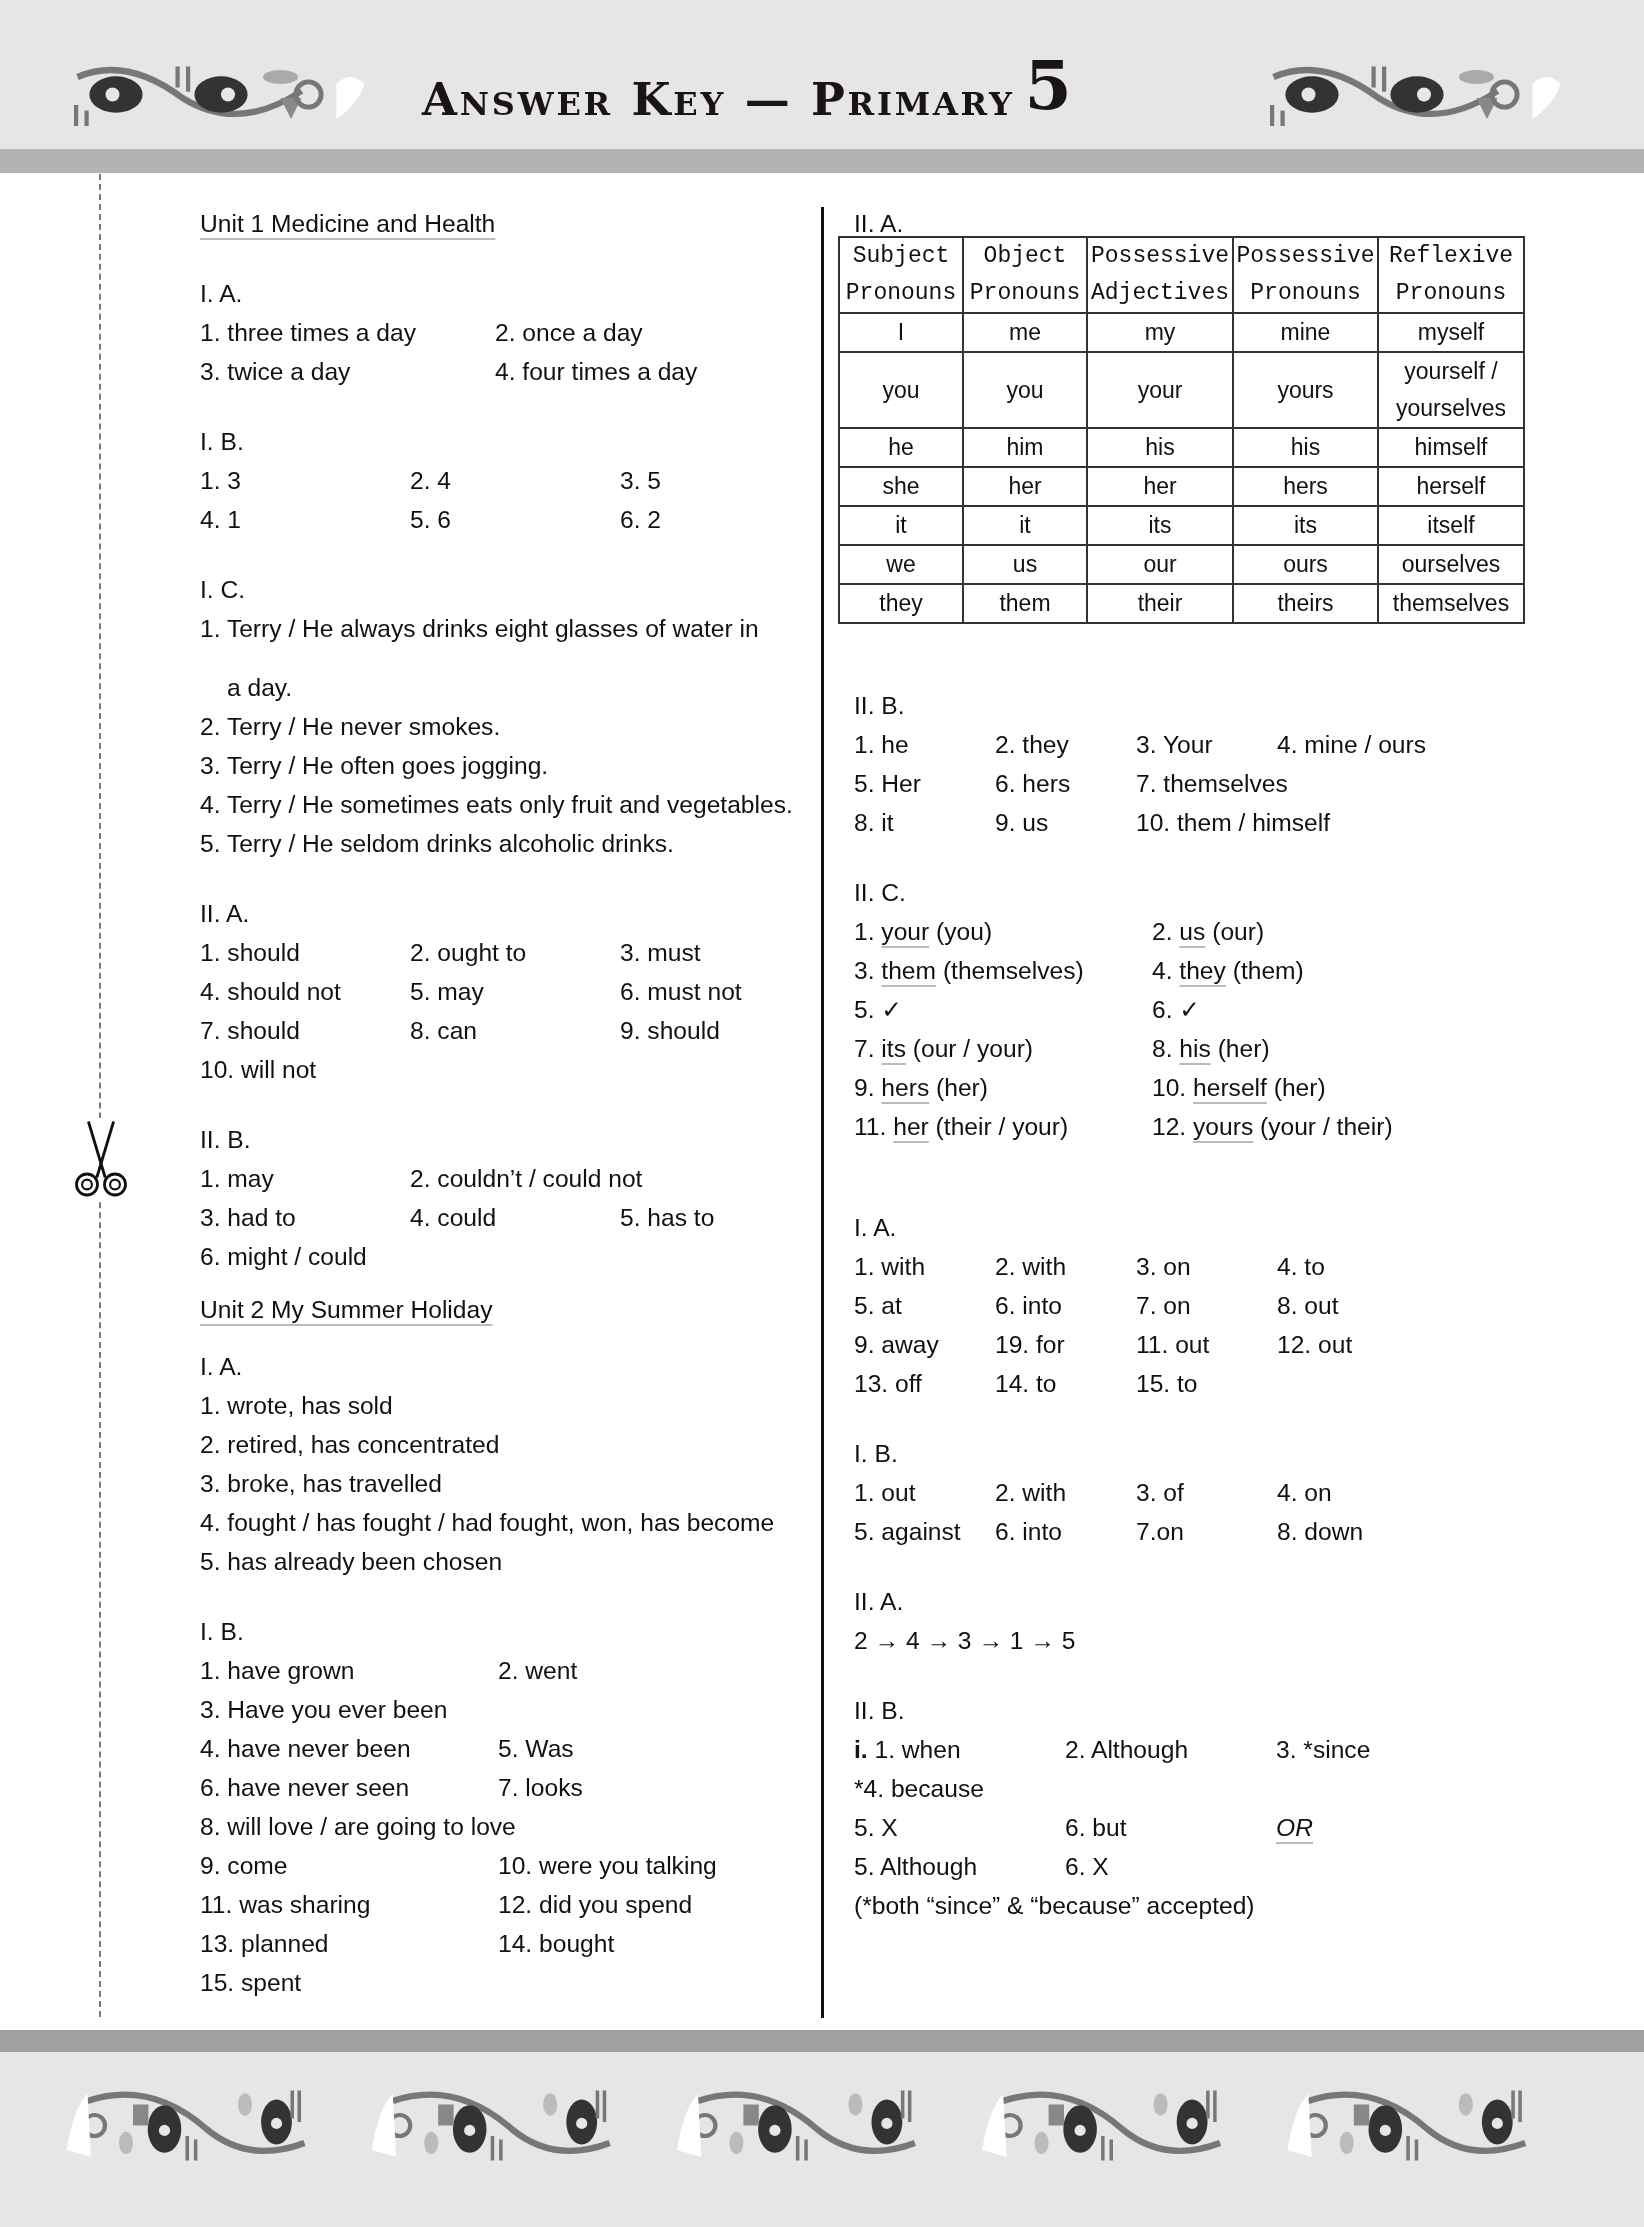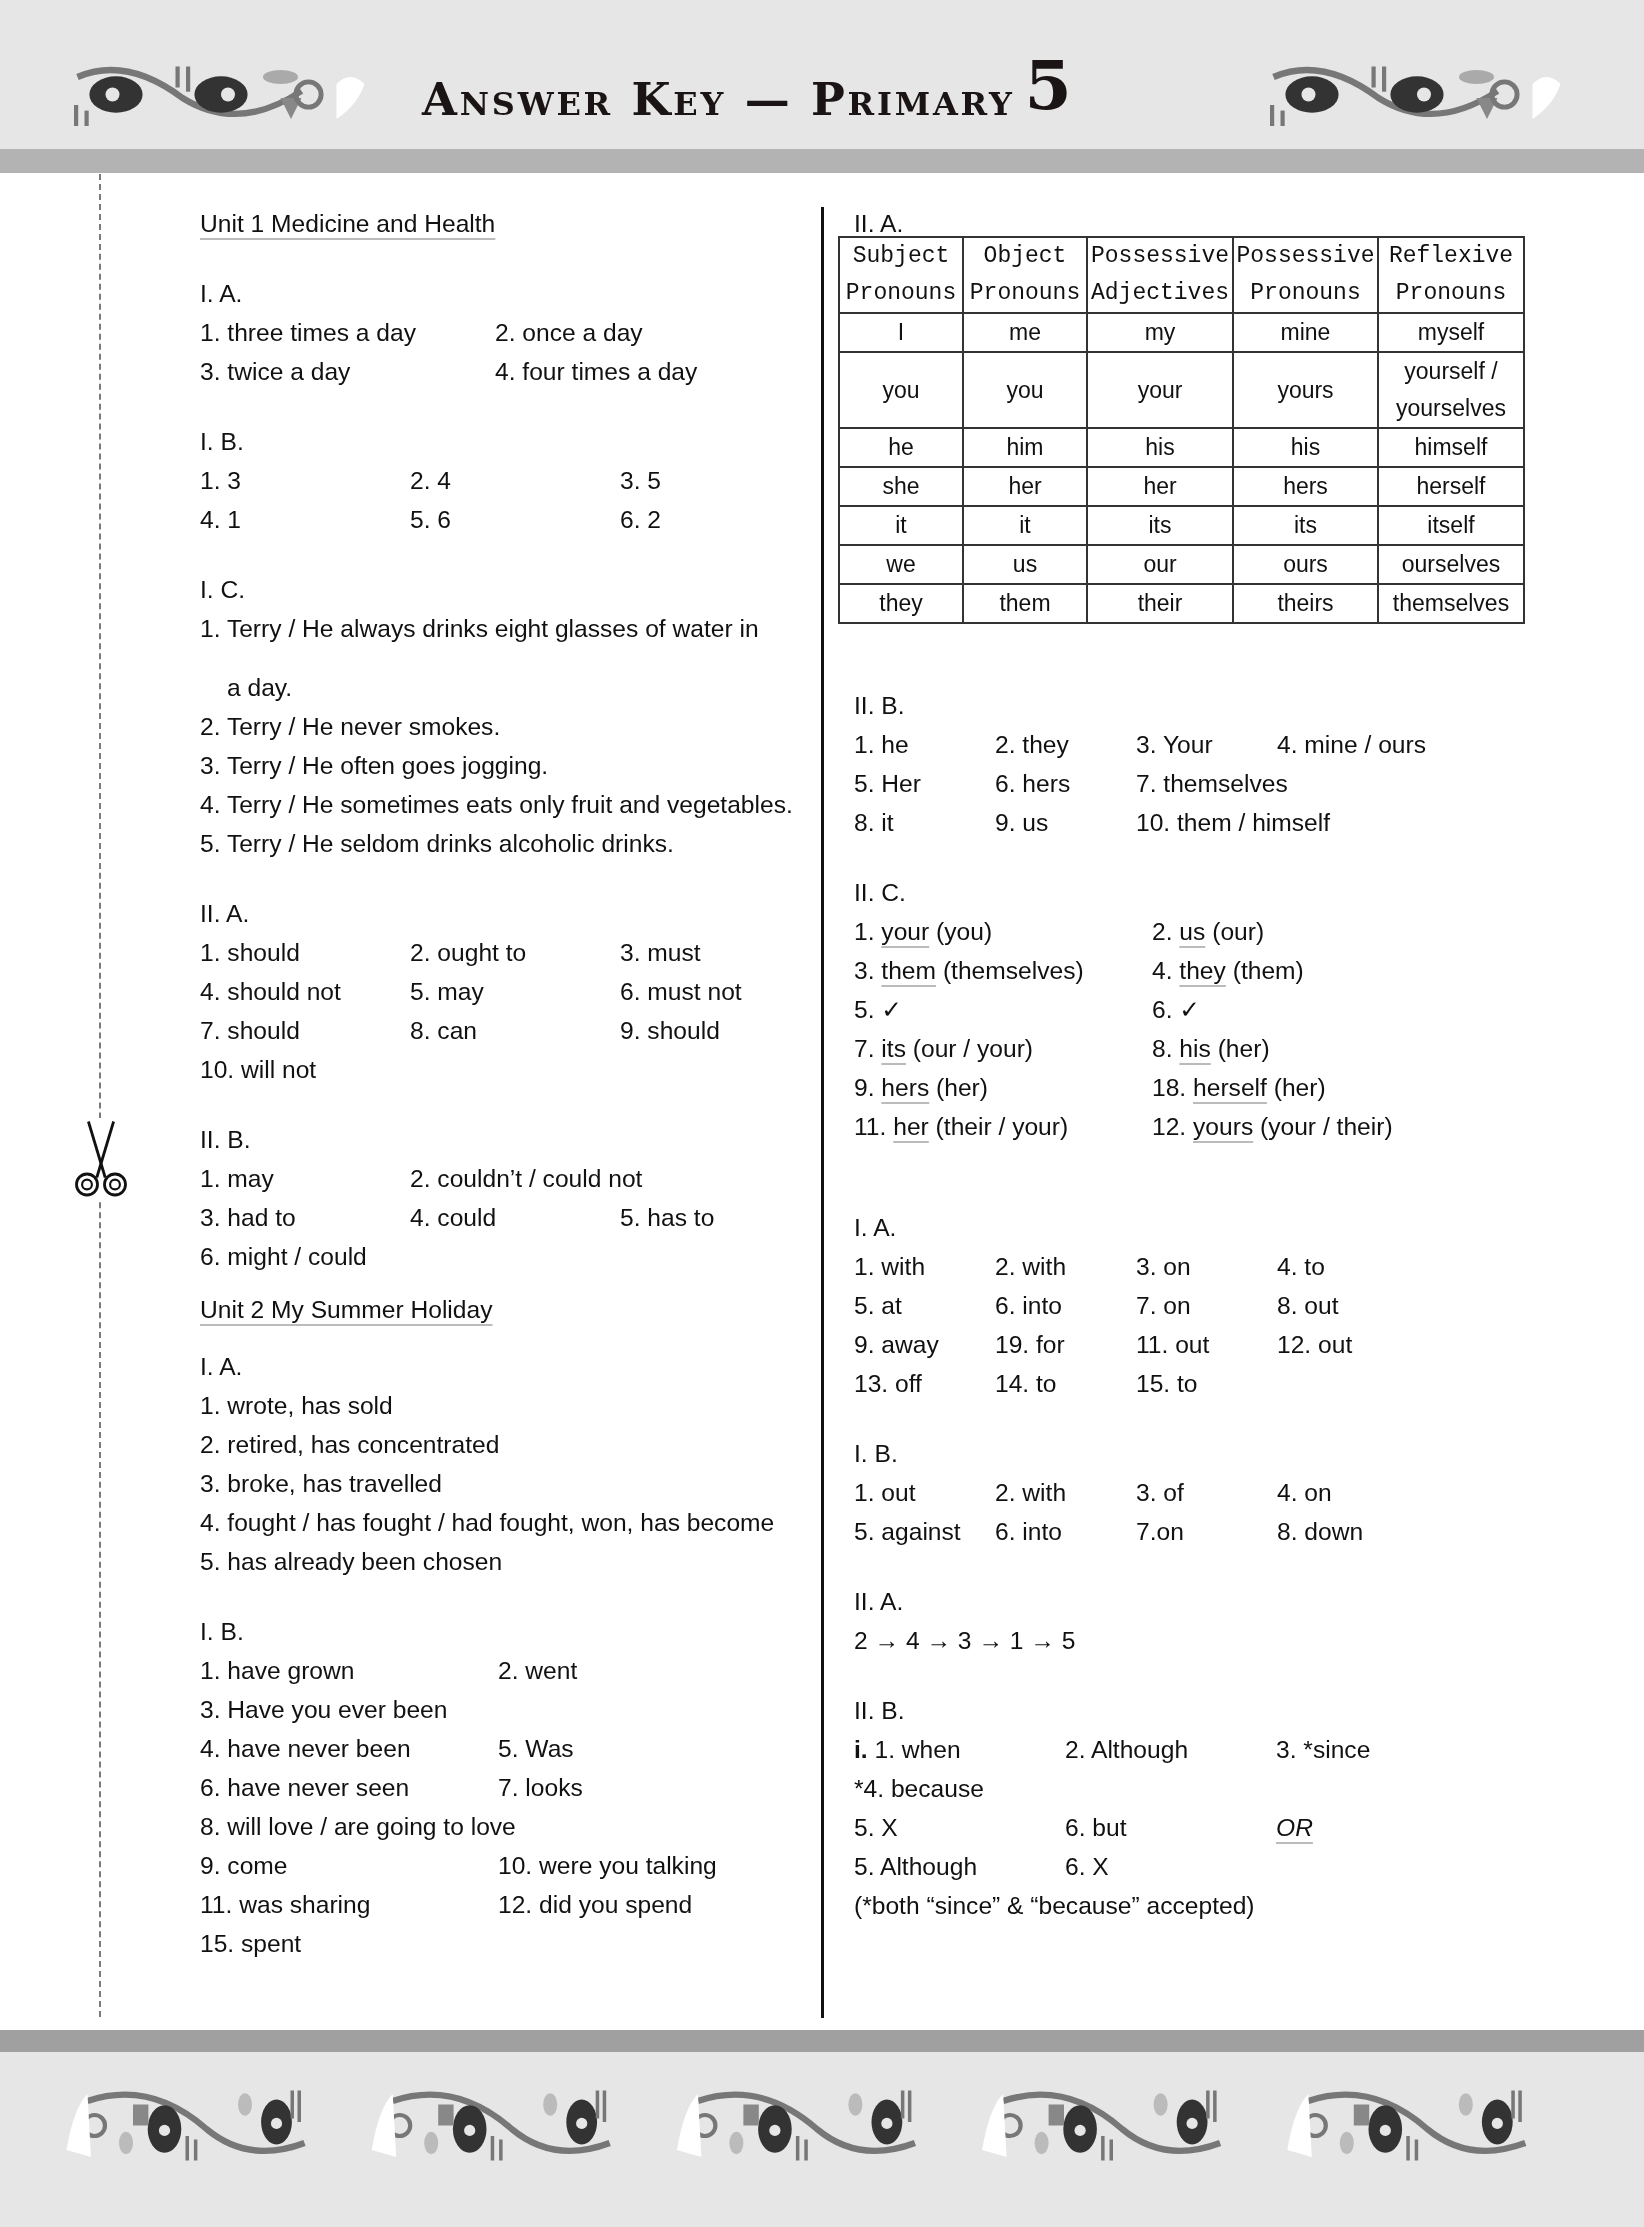--- a/index.html
+++ b/index.html
@@ -181,20 +181,24 @@
   </div>
   <div class="row">
     <span style="width:298px">9. come</span>
     <span>10. were you talking</span>
   </div>
   <div class="row">
     <span style="width:298px">11. was sharing</span>
     <span>12. did you spend</span>
   </div>
   <div class="row">
+    <span style="width:298px">13. planned</span>
+    <span>14. bought</span>
+  </div>
+  <div class="row">
     <span>15. spent</span>
   </div>
 </div>
 
 <div class="col right">
   <div class="sec">II. A.</div>
 </div>
 
 <table class="pron">
   <tbody>
@@ -288,21 +292,21 @@
   <div class="row">
     <span style="width:298px"><span>5.</span> <span>✓</span></span>
     <span><span>6.</span> <span>✓</span></span>
   </div>
   <div class="row">
     <span style="width:298px"><span>7.</span> <span class="u">its</span> <span>(our / your)</span></span>
     <span><span>8.</span> <span class="u">his</span> <span>(her)</span></span>
   </div>
   <div class="row">
     <span style="width:298px"><span>9.</span> <span class="u">hers</span> <span>(her)</span></span>
-    <span><span>18.</span> <span class="u">herself</span> <span>(her)</span></span>
+    <span><span>10.</span> <span class="u">herself</span> <span>(her)</span></span>
   </div>
   <div class="row">
     <span style="width:298px"><span>11.</span> <span class="u">her</span> <span>(their / your)</span></span>
     <span><span>12.</span> <span class="u">yours</span> <span>(your / their)</span></span>
   </div>
   <div class="gap-s"></div>
   <div class="gap-s"></div>
   <div class="sec">I. A.</div>
   <div class="row">
     <span style="width:141px">1. with</span>

